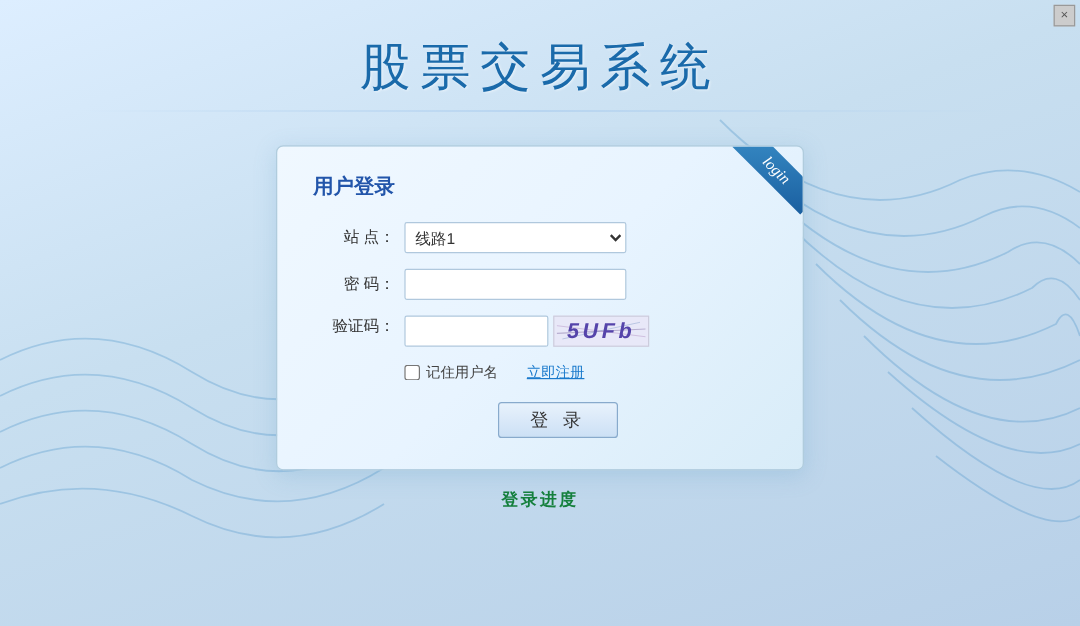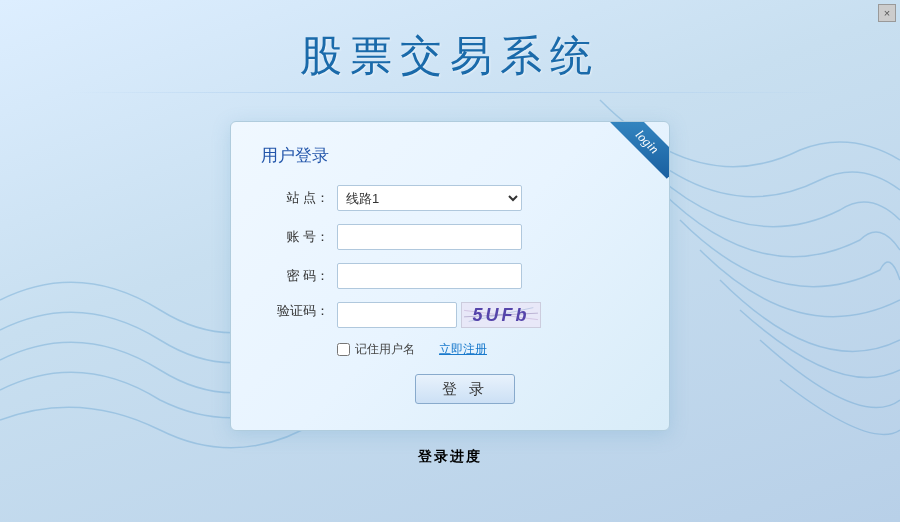--- a/index.html
+++ b/index.html
@@ -91,21 +91,21 @@
       font-style: italic;
       text-align: center;
       transform: rotate(45deg);
       transform-origin: center;
       padding: 4px 0;
       font-family: Georgia, serif;
     }
 
     .card-title {
       font-size: 17px;
-      font-weight: normal;
+      font-weight: bold;
       color: #2255aa;
       margin-bottom: 18px;
     }
 
     .form-row {
       display: flex;
       align-items: center;
       margin-bottom: 13px;
     }
 
@@ -244,21 +244,21 @@
     
     .footer-area {
       position: relative;
       z-index: 1;
       text-align: center;
       margin-top: 16px;
     }
 
     .progress-text {
       font-size: 14px;
-      color: #000000;
+      color: #15803d;
       font-weight: bold;
       letter-spacing: 2px;
     }
 
     
     .bg-svg {
       position: absolute;
       bottom: 0;
       right: 0;
       width: 100%;
@@ -311,24 +311,20 @@
 
   <div class="form-row">
     <div class="form-label">站  点：</div>
     <select class="form-select">
       <option>线路1</option>
       <option>线路2</option>
       <option>线路3</option>
     </select>
   </div>
 
-  <div class="form-row">
-    <div class="form-label">账  号：</div>
-    <input type="text" class="form-input" style="">
-  </div>
 
   <div class="form-row">
     <div class="form-label">密  码：</div>
     <input type="password" class="form-input" style="">
   </div>
 
   <div class="captcha-row">
     <div class="form-label">验证码：</div>
     <input type="text" class="captcha-input" style="">
     <div class="captcha-image">

